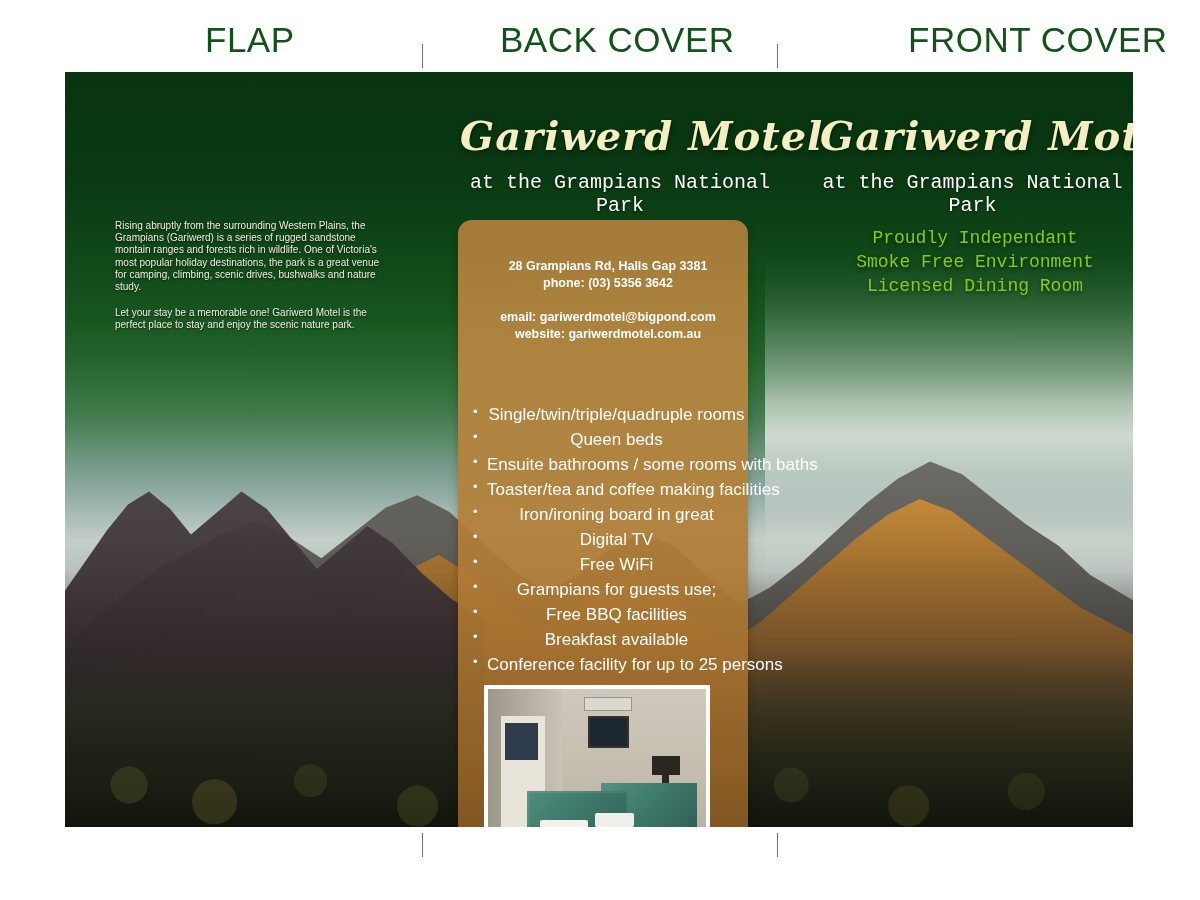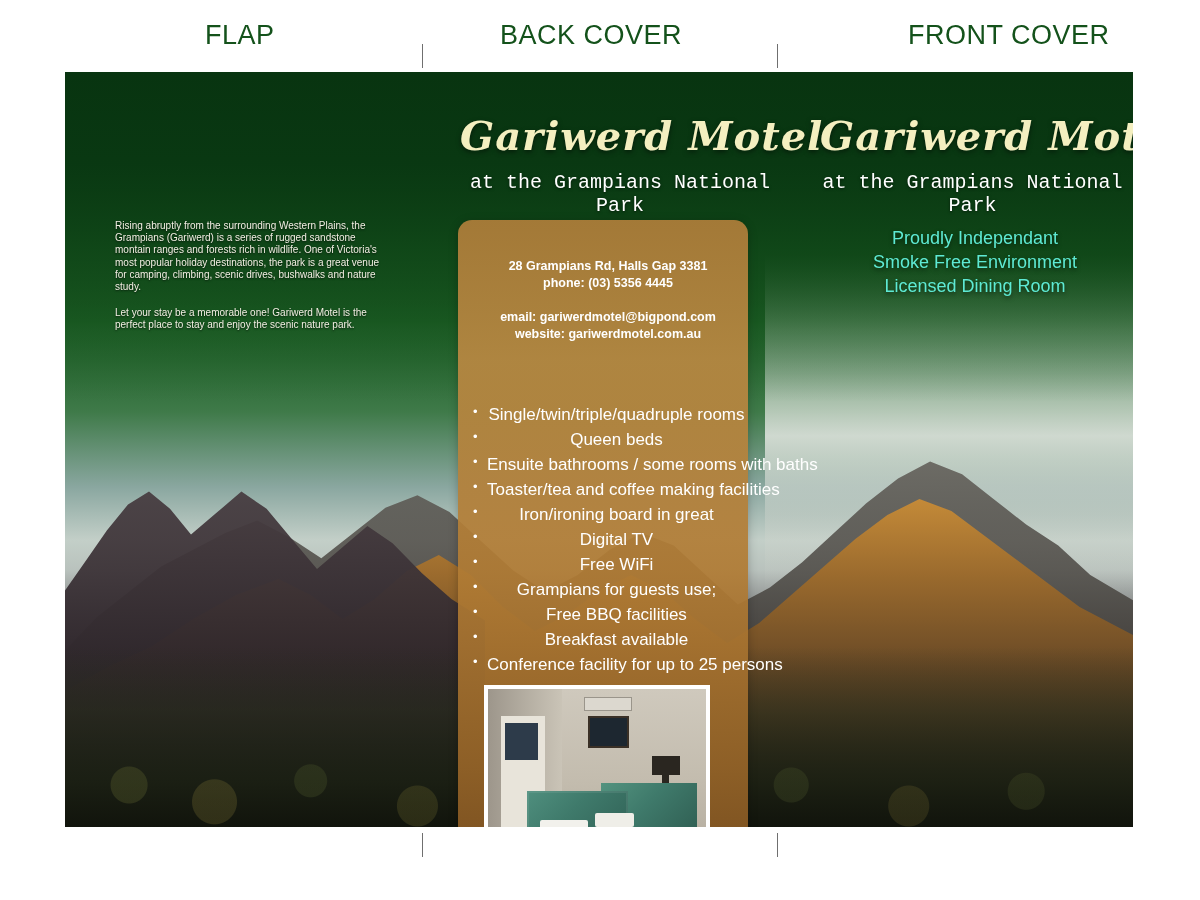--- a/index.html
+++ b/index.html
@@ -19,21 +19,21 @@
   .panel-labels {
     position: absolute;
     top: 0;
     left: 0;
     width: 1200px;
     height: 72px;
   }
   .panel-label {
     position: absolute;
     top: 20px;
-    font-size: 27px;
+    font-size: 35px;
     color: #14521b;
     font-family: "Liberation Sans", sans-serif;
     letter-spacing: 0.5px;
     white-space: nowrap;
   }
   .panel-label.flap  { left: 205px; }
   .panel-label.back  { left: 500px; }
   .panel-label.front { left: 908px; }
 
   
@@ -210,24 +210,24 @@
     text-shadow: 0 1px 3px rgba(0,0,0,0.55);
   }
 
   
   .front-points {
     position: absolute;
     left: 770px;
     top: 155px;
     width: 280px;
     text-align: center;
-    font-family: Liberation Sans, sans-serif;
+    font-family: Liberation Mono, monospace;
     font-size: 18px;
     line-height: 1.33;
-    color: #5eead4;
+    color: #84cc16;
     text-shadow: 0 2px 4px rgba(0,0,0,0.5);
   }
 
   
   .info-card {
     position: absolute;
     left: 393px;
     top: 148px;
     width: 290px;
     height: 642px;
@@ -377,21 +377,21 @@
 
   <div class="back-logo">
     <div class="brand">Gariwerd Motel</div>
     <div class="brand-sub">at the Grampians National Park</div>
   </div>
 
   <div class="info-card">
     <div class="contact">
       <div class="block">
         <div>28 Grampians Rd, Halls Gap 3381</div>
-        <div>phone: (03) 5356 4445</div>
+        <div>phone: (03) 5356 3642</div>
       </div>
       <div class="block">
         <div>email: gariwerdmotel@bigpond.com</div>
         <div>website: gariwerdmotel.com.au</div>
       </div>
     </div>
 
     <ul class="features">
       <li>Single/twin/triple/quadruple rooms</li>
       <li>Queen beds</li>

